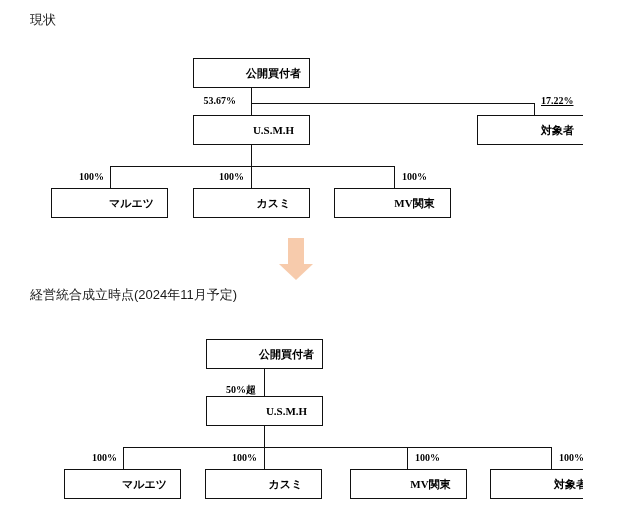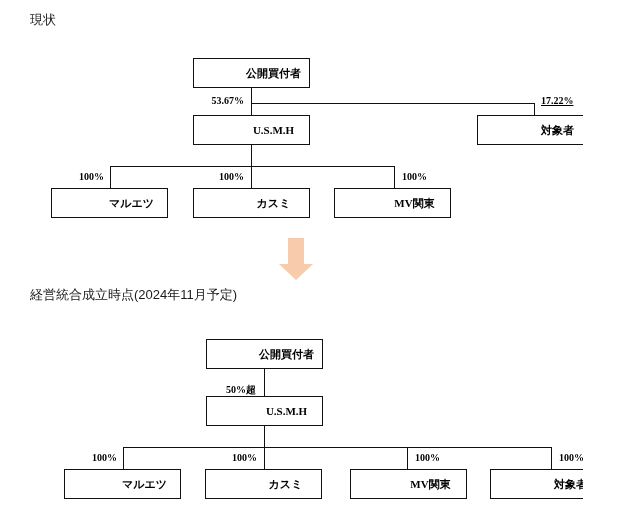--- a/index.html
+++ b/index.html
@@ -96,21 +96,21 @@
 <body>
 
 <div id="canvas">
 
   <div class="section-title" style="left:30px; top:12px;">現状</div>
 
   <div class="node" style="left:193px; top:58px; width:117px; height:30px;">公開買付者</div>
 
   <div class="v-line" style="left:251px; top:88px; height:27px;"></div>
 
-  <div class="ratio" style="left:196px; top:95px; width:48px;text-align:right;">53.67%</div>
+  <div class="ratio" style="left:188px; top:95px; width:48px;text-align:right;">53.67%</div>
 
   <div class="h-line" style="left:251px; top:103px; width:283px;"></div>
   <div class="v-line" style="left:534px; top:103px; height:12px;"></div>
 
   <div class="ratio" style="left:541px; top:95px; width:52px; text-align:left;text-decoration:underline;">17.22%</div>
 
   <div class="node" style="left:477px; top:115px; width:117px; height:30px;">対象者</div>
 
   <div class="node" style="left:193px; top:115px; width:117px; height:30px;">U.S.M.H</div>
 

